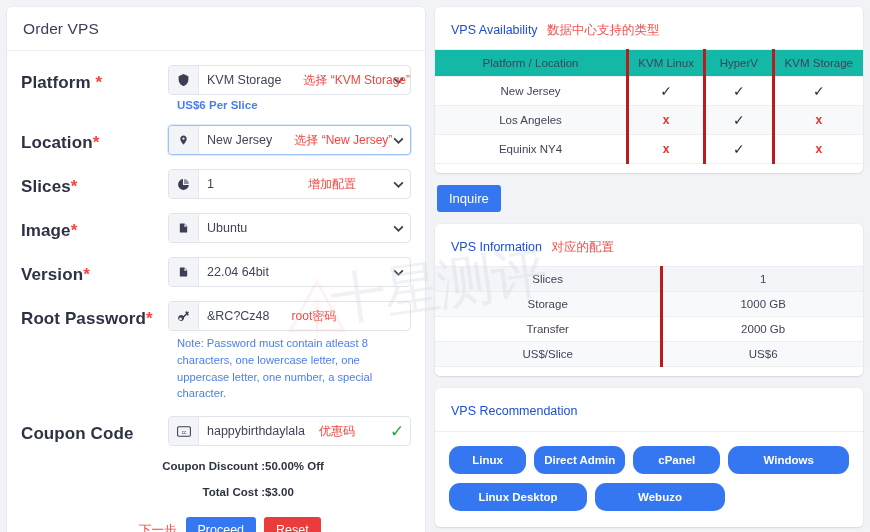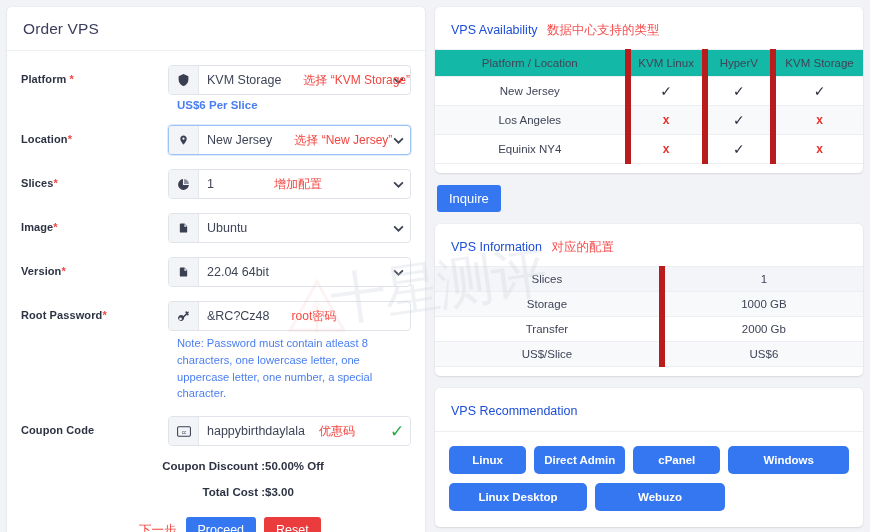--- a/index.html
+++ b/index.html
@@ -50,21 +50,21 @@
   
   .form-body { padding: 14px 14px 16px 14px; }
   .form-row {
     display: flex;
     align-items: flex-start;
     margin-bottom: 14px;
   }
   .form-label {
     width: 147px;
     flex: 0 0 147px;
-    font-size: 11px;
+    font-size: 17px;
     font-weight: bold;
     color: #2e3344;
     padding-top: 8px;
     letter-spacing: .1px;
   }
   .req { color: #f3453f; font-weight: bold; }
   .field-col { flex: 1; min-width: 0; }
   .input-group {
     display: flex;
     align-items: stretch;
@@ -191,21 +191,21 @@
     border-top: 1px solid #eceef1;
     border-bottom: 1px solid #eceef1;
     text-align: center;
   }
   table.grid td {
     padding: 6px 6px;
     text-align: center;
     border-bottom: 1px solid #eceef1;
   }
   table.grid tbody tr:nth-child(even) td { background: #f8f9fb; }
-  table.grid th.divider, table.grid td.divider { border-left: 6px solid #b91c1c; }
+  table.grid th.divider, table.grid td.divider { border-left: 3px solid #b91c1c; }
   .mark-yes { color: #2b2f3d; font-size: 14px; font-weight: bold; }
   .mark-no { color: #e8322d; font-size: 12px; font-weight: bold; }
   .table-tail { height: 9px; }
 
   .inquire-wrap { padding: 0 0 12px 2px; }
   .btn-inquire {
     background: #3577f1;
     color: #fff;
     border: none;
     border-radius: 3px;
@@ -216,21 +216,21 @@
   }
 
   
   .rec-body { padding: 14px 14px 16px 14px; }
   .rec-line { display: flex; gap: 8px; margin-bottom: 9px; }
   .rec-line:last-child { margin-bottom: 0; }
   .rec-btn {
     background: #3577f1;
     color: #fff;
     border: none;
-    border-radius: 5px;
+    border-radius: 11px;
     font-size: 11.5px;
     font-weight: bold;
     padding: 8px 6px;
     cursor: pointer;
     font-family: inherit;
     text-align: center;
   }
   .w-linux { width: 78px; }
   .w-da { width: 92px; }
   .w-cp { width: 88px; }
@@ -336,21 +336,21 @@
           <div class="field-col">
             <div class="input-group">
               <div class="ig-icon">
                 <svg width="13" height="13" viewBox="0 0 24 24" fill="currentColor">
                     <path d="M11 2.05A10 10 0 1 0 21.95 13H11V2.05z"></path>
                     <path d="M13 2v9h9a10 10 0 0 0-9-9z" opacity=".55"></path>
                   </svg>
               </div>
               <div class="ig-field">
                 <span class="ig-value">1</span>
-                <span class="ig-note" style="margin-left:60px">增加配置</span>
+                <span class="ig-note" style="margin-left:94px">增加配置</span>
               </div>
               <div class="ig-chevron">
                 <svg width="11" height="7" viewBox="0 0 12 8" fill="none" stroke="currentColor" stroke-width="2">
                     <path d="M1 1.5 6 6.5 11 1.5"></path>
                   </svg>
               </div>
             </div>
           </div>
         </div>
 

